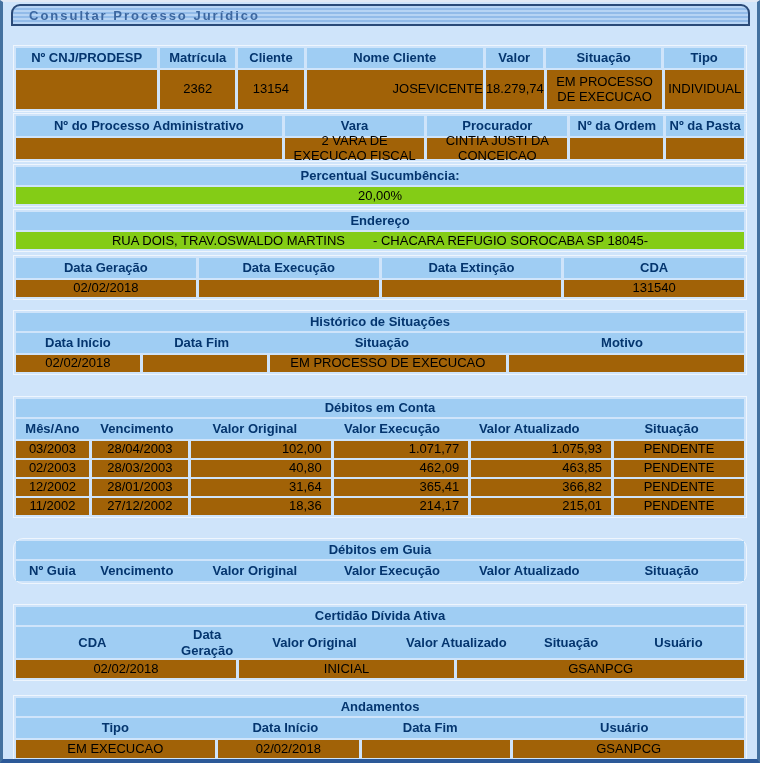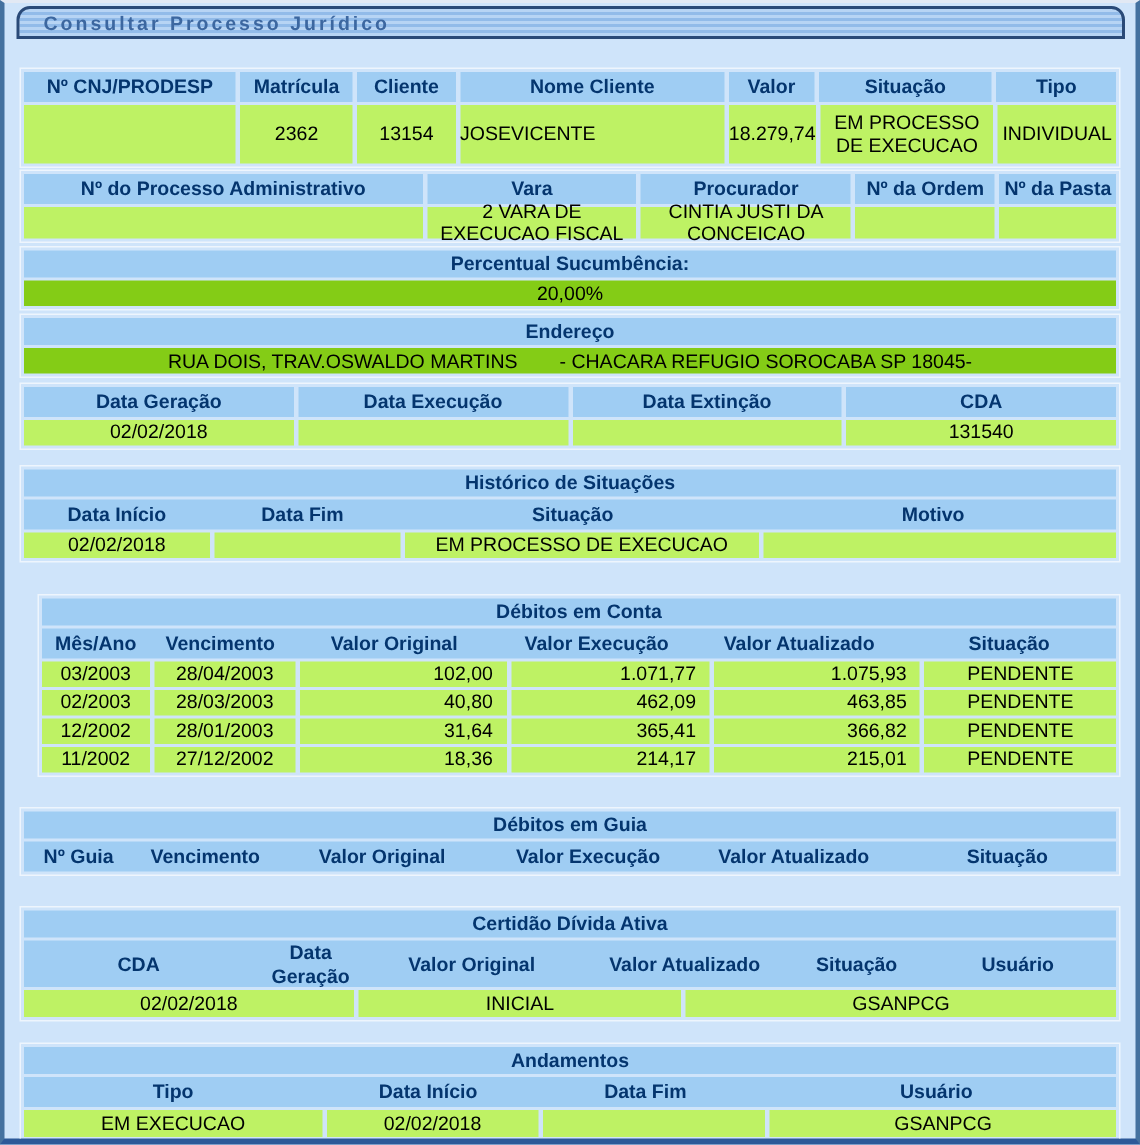--- a/index.html
+++ b/index.html
@@ -35,28 +35,28 @@
     background:#9fcdf3; color:#04356e; font-weight:bold;
     text-align:center; height:18px; line-height:18px;
   }
   .colhead {
     display:flex; background:#9fcdf3; color:#04356e; font-weight:bold;
     align-items:center; margin-top:2px; min-height:20px;
   }
   .colhead span { text-align:center; line-height:1.2; }
   .drow { display:flex; gap:3px; margin-top:2px; }
   .dcell {
-    background:#bef264; display:flex; align-items:center;
+    background:#a16207; display:flex; align-items:center;
     justify-content:center; text-align:center; line-height:1.1;
   }
   .num { justify-content:flex-end; padding-right:9px; }
   .wband { background:#84cc16; height:17px; line-height:17px; text-align:center; margin-top:2px; }
   .h20 { height:20px; } .h18 { height:18px; } .h17 { height:17px; }
   .addr { display:flex; justify-content:center; gap:28px; }
-  .name-split { justify-content:flex-start; }
+  .name-split { justify-content:flex-end; }
 </style>
 </head>
 <body>
 
 <div class="titlebar">
   <span>Consultar Processo Jurídico</span>
 </div>
 
 <div class="content">
 
@@ -138,21 +138,21 @@
       <span style="flex:1;">Motivo</span>
     </div>
     <div class="drow h17">
       <div class="dcell" style="flex:0 0 17%;">02/02/2018</div>
       <div class="dcell" style="flex:0 0 17%;"></div>
       <div class="dcell" style="flex:0 0 32.5%;">EM PROCESSO DE EXECUCAO</div>
       <div class="dcell" style="flex:1;"></div>
     </div>
   </div>
 
-  <div class="blk" style="margin-top:21px;margin-left:12px;">
+  <div class="blk" style="margin-top:21px;">
     <div class="band">Débitos em Conta</div>
     <div class="colhead">
       <span style="flex:0 0 10%;">Mês/Ano</span>
       <span style="flex:0 0 13.2%;">Vencimento</span>
       <span style="flex:0 0 19.2%;">Valor Original</span>
       <span style="flex:0 0 18.5%;">Valor Execução</span>
       <span style="flex:0 0 19.2%;">Valor Atualizado</span>
       <span style="flex:1;">Situação</span>
     </div>
     <div class="drow h17">
@@ -182,21 +182,21 @@
     <div class="drow h17">
       <div class="dcell" style="flex:0 0 10%;">11/2002</div>
       <div class="dcell" style="flex:0 0 13.2%;text-align:center;">27/12/2002</div>
       <div class="dcell num" style="flex:0 0 19.2%;">18,36</div>
       <div class="dcell num" style="flex:0 0 18.5%;">214,17</div>
       <div class="dcell num" style="flex:0 0 19.2%;">215,01</div>
       <div class="dcell" style="flex:1;">PENDENTE</div>
     </div>
   </div>
 
-  <div class="blk" style="margin-top:20px;">
+  <div class="blk" style="margin-top:20px;border-radius:10px;">
     <div class="band">Débitos em Guia</div>
     <div class="colhead">
       <span style="flex:0 0 10%;">Nº Guia</span>
       <span style="flex:0 0 13.2%;">Vencimento</span>
       <span style="flex:0 0 19.2%;">Valor Original</span>
       <span style="flex:0 0 18.5%;">Valor Execução</span>
       <span style="flex:0 0 19.2%;">Valor Atualizado</span>
       <span style="flex:1;">Situação</span>
     </div>
   </div>

